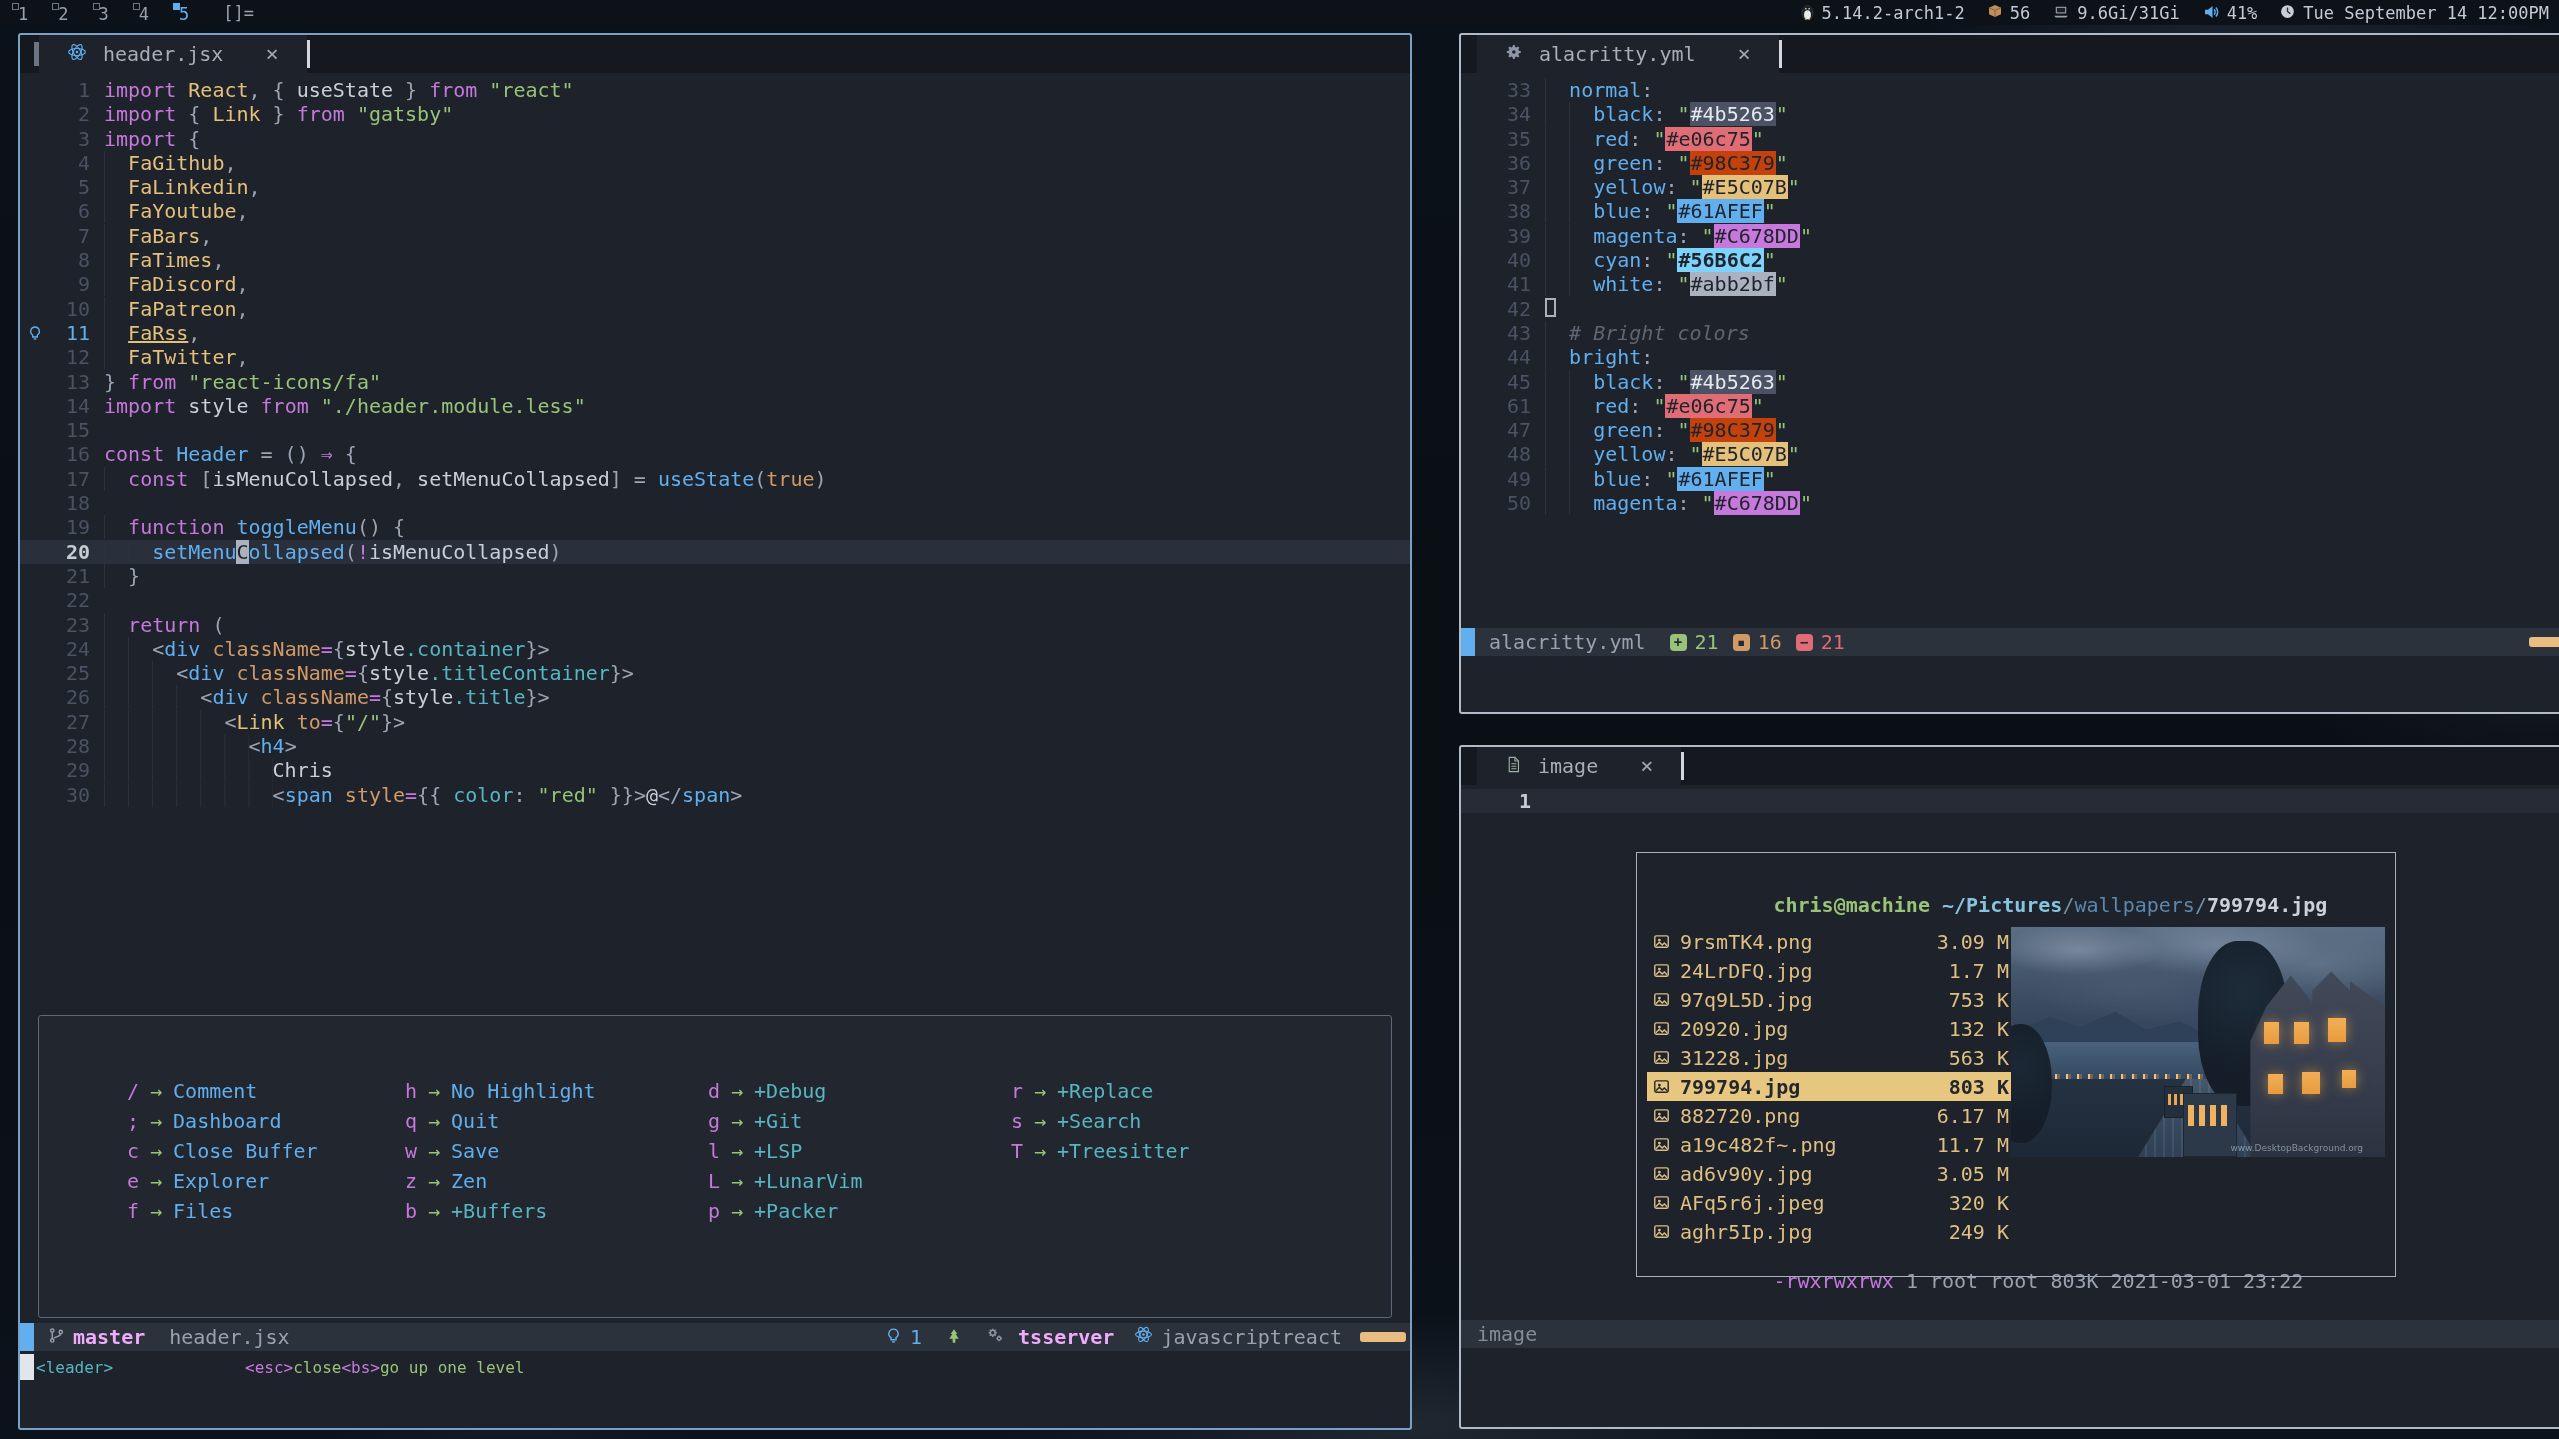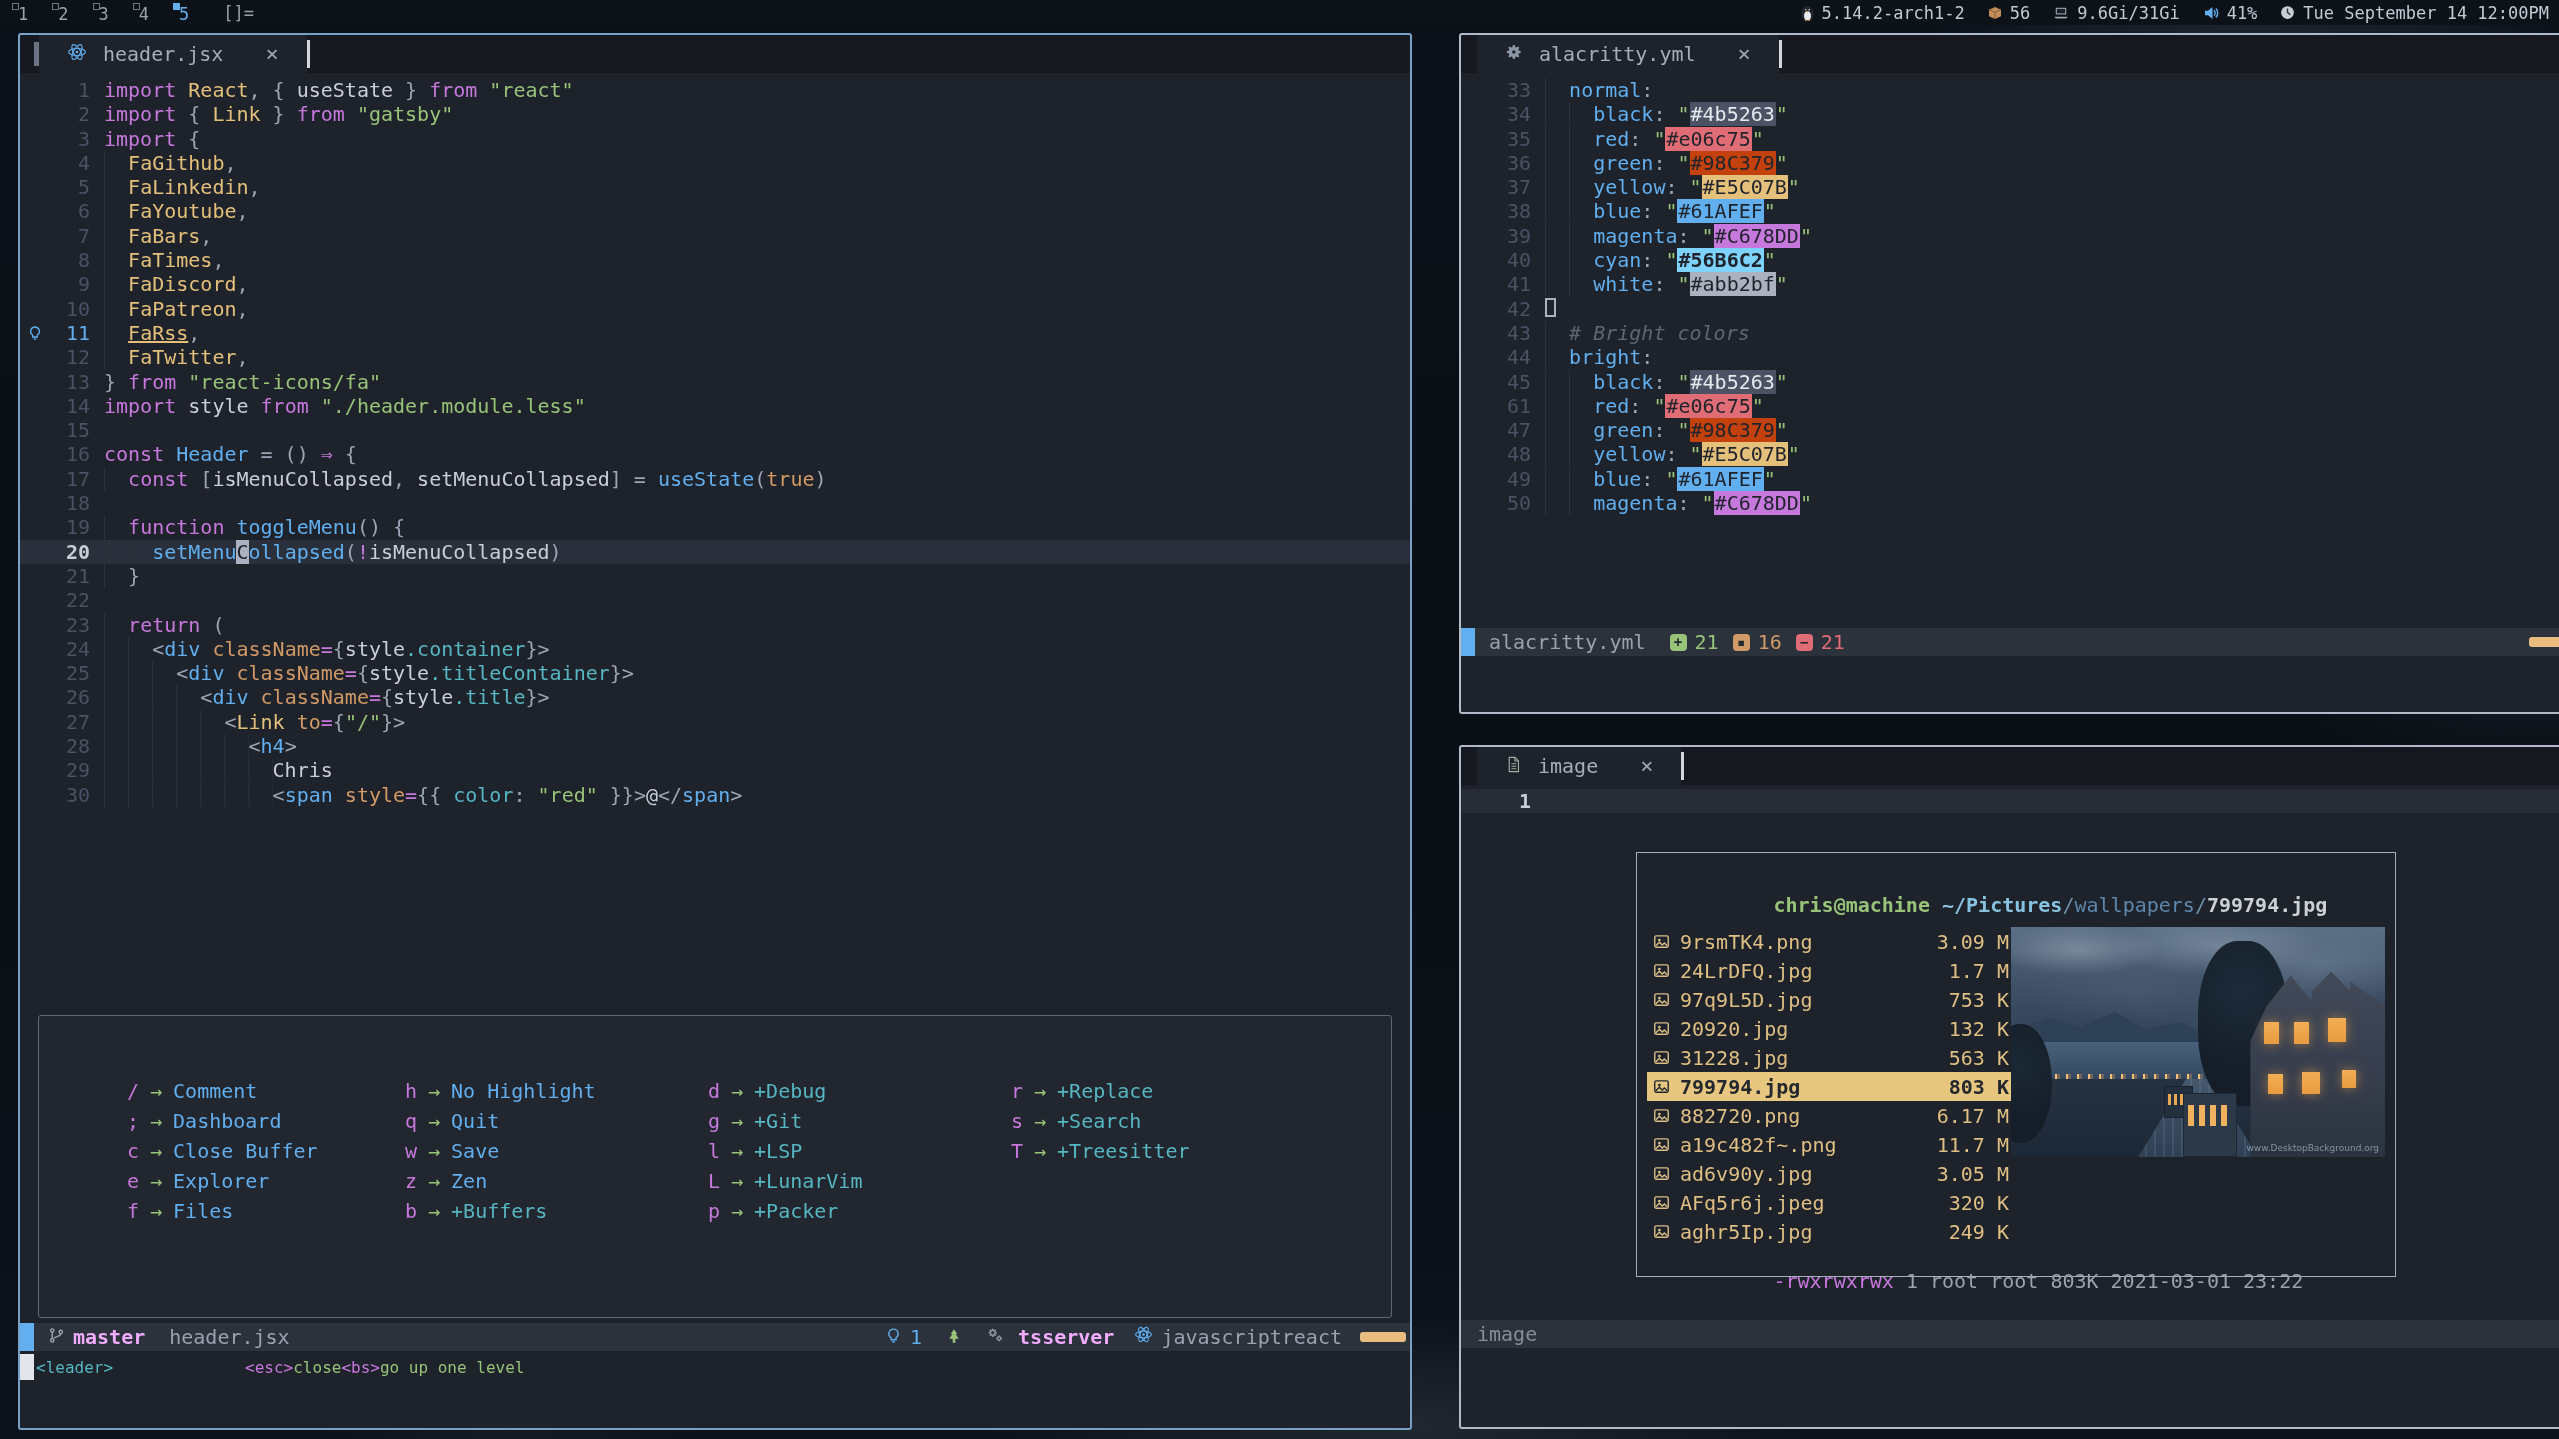--- a/index.html
+++ b/index.html
@@ -15,21 +15,21 @@
   
   .topbar{position:absolute;left:0;top:0;width:2559px;height:25px;background:#0d1219;
     display:flex;align-items:center;color:#aeb6c2;font-size:17px;}
   .ws-list{display:flex;align-items:center;padding-left:10px;gap:14px;}
   .ws{position:relative;padding:2px 8px 0 8px;color:#99a1ad;cursor:default;}
   .ws .wsq{position:absolute;left:2px;top:1px;width:5px;height:5px;border:1px solid #6d7684;}
   .ws.active{color:#61afef;}
   .ws.active .wsq{background:#61afef;border-color:#61afef;}
   .layout-symbol{margin-left:26px;color:#99a1ad;}
   .bar-status{margin-left:auto;display:flex;align-items:center;gap:22px;padding-right:10px;color:#c3cad4;}
-  .bar-item{display:flex;align-items:center;gap:7px;}
+  .bar-item{display:flex;align-items:flex-start;gap:7px;}
   .bar-item svg{display:block;}
 
   
   .win{position:absolute;background:#1e222a;border-radius:3px;}
   .win.focused{border:2px solid #79a1c6;}
   .win.blurred{border:2px solid #b3bac7;margin-left:36px;}
   .win-left{left:18px;top:33px;width:1390px;height:1393px;}
   .win-tr{left:1423px;top:33px;width:1118px;height:677px;}
   .win-br{left:1423px;top:745px;width:1118px;height:680px;}
   .win-inner{position:absolute;inset:0;overflow:hidden;border-radius:2px;}
@@ -156,21 +156,21 @@
     clip-path:polygon(0 40%,12% 22%,30% 6%,46% 20%,46% 14%,60% 4%,74% 14%,74% 9%,100% 22%,100% 100%,0 100%);}
   .pv-house-w{right:2%;top:38%;width:32%;height:50%;background-repeat:no-repeat;
     background-image:
       linear-gradient(#f2ae55,#e89b3f),linear-gradient(#f2ae55,#e89b3f),linear-gradient(#f2ae55,#e89b3f),
       linear-gradient(#f2ae55,#e89b3f),linear-gradient(#f2ae55,#e89b3f),linear-gradient(#f2ae55,#e89b3f);
     background-size:15px 22px,15px 22px,18px 24px,15px 20px,18px 22px,14px 18px;
     background-position:6px 8px,36px 8px,70px 4px,10px 60px,44px 58px,84px 56px;
     filter:drop-shadow(0 0 6px rgba(244,170,70,.55));}
   .pv-tree-l{left:-6%;top:42%;width:17%;height:52%;background:radial-gradient(circle at 50% 35%,#1b2835,#141d28 72%);border-radius:48%;}
   .pv-tree-r{right:26%;top:6%;width:24%;height:72%;background:radial-gradient(circle at 50% 30%,#1d2b39,#141d28 70%);border-radius:44%;}
-  .pv-wm{right:6px;bottom:4px;font-size:9px;color:rgba(200,220,235,.55);font-family:"DejaVu Sans",sans-serif;}
+  .pv-wm{right:22px;bottom:4px;font-size:9px;color:rgba(200,220,235,.55);font-family:"DejaVu Sans",sans-serif;}
 
   .sl-label-dim{color:#868d99;padding-left:16px;}
   svg{flex:none;}
 </style>
 </head>
 <body>
 
 <div class="desktop">
 
   <div class="topbar">

